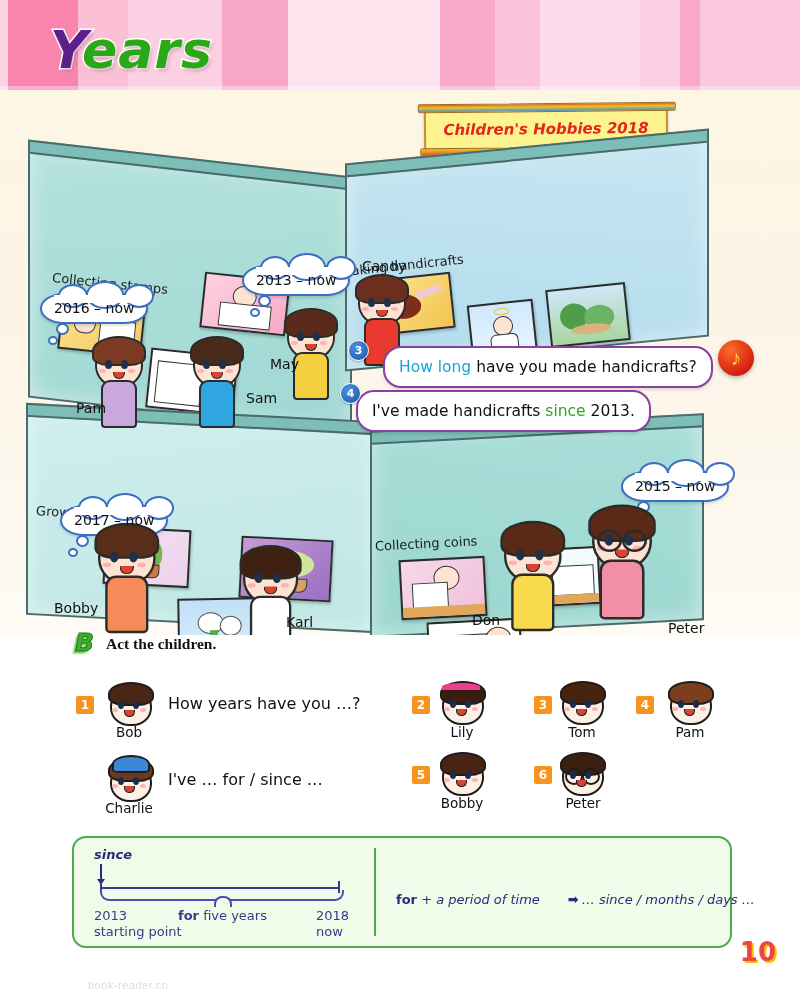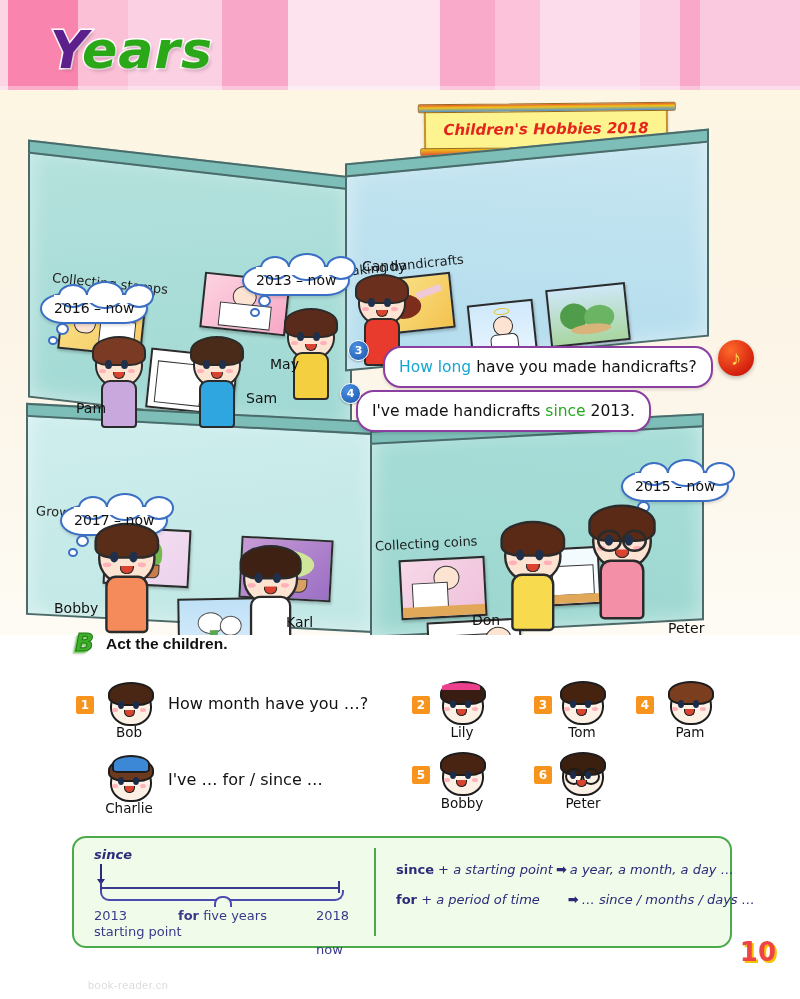--- a/index.html
+++ b/index.html
@@ -311,21 +311,21 @@
     width: 25px; height: 28px;
     font-family: "DejaVu Sans", sans-serif;
     font-size: 25px; font-weight: bold; font-style: italic;
     color: #3fae2a;
     line-height: 26px;
     text-align: center;
     text-shadow: -2px 2px 0 #7cd95e, -3px 3px 2px rgba(0,0,0,0.25);
     -webkit-text-stroke: 1px #1f7a12;
   }
   .sec-b-text {
-    font-family: Liberation Sans, sans-serif;
+    font-family: Liberation Serif, serif;
     font-size: 15.5px;
     font-weight: bold;
     color: #111;
   }
 
   
   .act-area { position: absolute; left: 0; top: 680px; width: 800px; height: 150px; }
   .badge-orange {
     position: absolute;
     width: 18px; height: 18px;
@@ -750,21 +750,21 @@
     <div class="face" style="left:108px; top:4px;">
       <div class="skin"></div>
       <div class="hairtop" style="background:#4a2615;"></div>
       <div class="e l"></div>
       <div class="e r"></div>
       <div class="ck l"></div>
       <div class="ck r"></div>
       <div class="m"></div>
     </div>
     <div class="face-name" style="left:106px; top:44px; width:46px;">Bob</div>
-    <div class="act-line" style="left:168px; top:14px;">How month have you …?</div>
+    <div class="act-line" style="left:168px; top:14px;">How years have you …?</div>
 
     <div class="face" style="left:108px; top:80px;">
       <div class="skin"></div>
       <div class="hairtop" style="background:#6b3a1f;"></div>
       <div style="position:absolute;left:4px;top:-5px;width:34px;height:14px;border-radius:50% 50% 18% 18%;background:#3c87d6;border:2px solid #1d1d1d;"></div>
       <div class="e l"></div>
       <div class="e r"></div>
       <div class="ck l"></div>
       <div class="ck r"></div>
       <div class="m"></div>
@@ -841,27 +841,24 @@
       <div class="g-since-lbl">since</div>
       <div class="g-arrow-down"></div>
       <div class="g-line"></div>
       <div class="g-tick t1"></div>
       <div class="g-tick t2"></div>
       <div class="g-brace"></div>
       <div class="g-txt" style="left:20px; top:70px;">2013</div>
       <div class="g-txt" style="left:20px; top:86px;">starting point</div>
       <div class="g-txt" style="left:104px; top:70px;"><b>for</b><span> five years</span></div>
       <div class="g-txt" style="left:242px; top:70px;">2018</div>
-      <div class="g-txt" style="left:242px; top:104px;">now</div>
+      <div class="g-txt" style="left:242px; top:86px;">now</div>
     </div>
 
     <div class="gb-right">
-      <div class="g-rule" style="left:20px; top:24px;">
-        <b>since</b><span> + a starting point</span><span class="arr">➡</span><span>a year, a month, a day …</span>
-      </div>
       <div class="g-rule" style="left:20px; top:54px;">
         <b>for</b><span> + a period of time</span><span class="arr" style="padding-left:28px;">➡</span><span>… since / months / days …</span>
       </div>
     </div>
   </div>
 
   <div class="page-num">10</div>
   <div class="watermark">book-reader.cn</div>
 
 </div>

